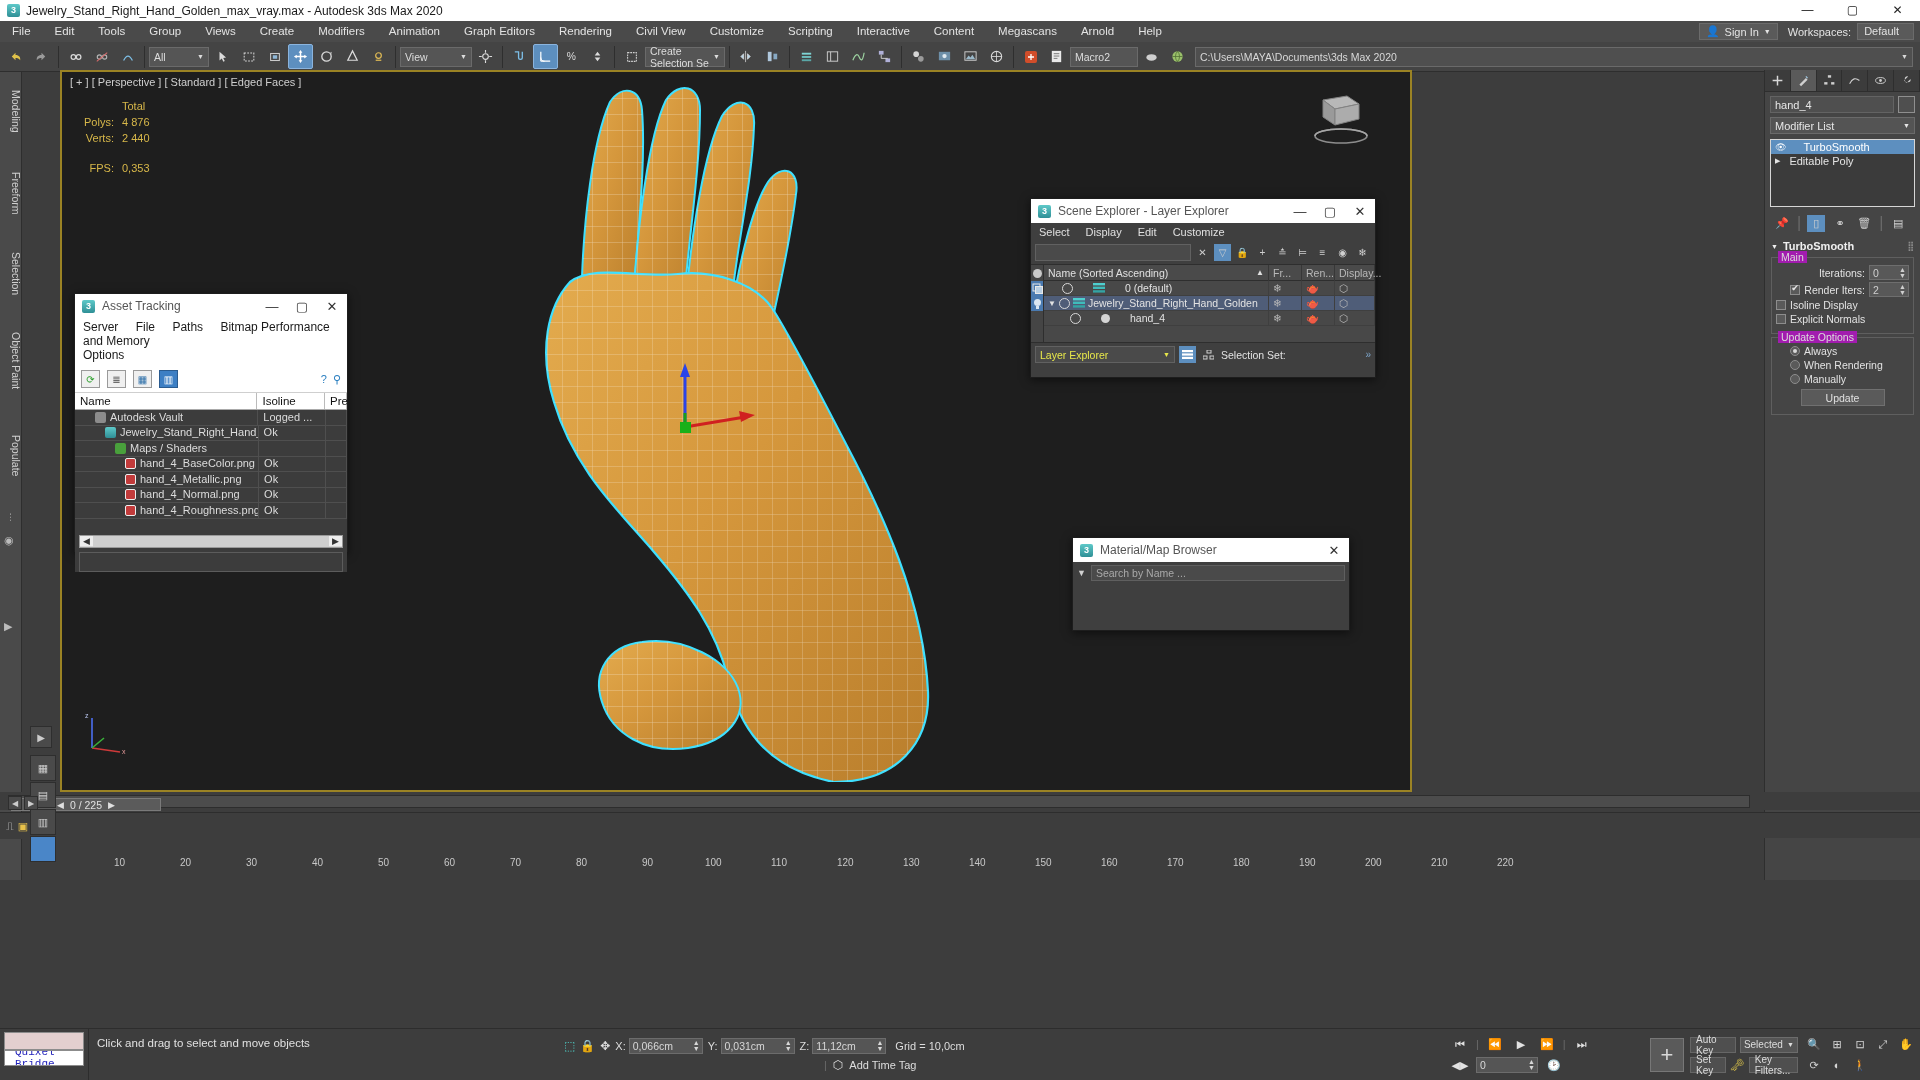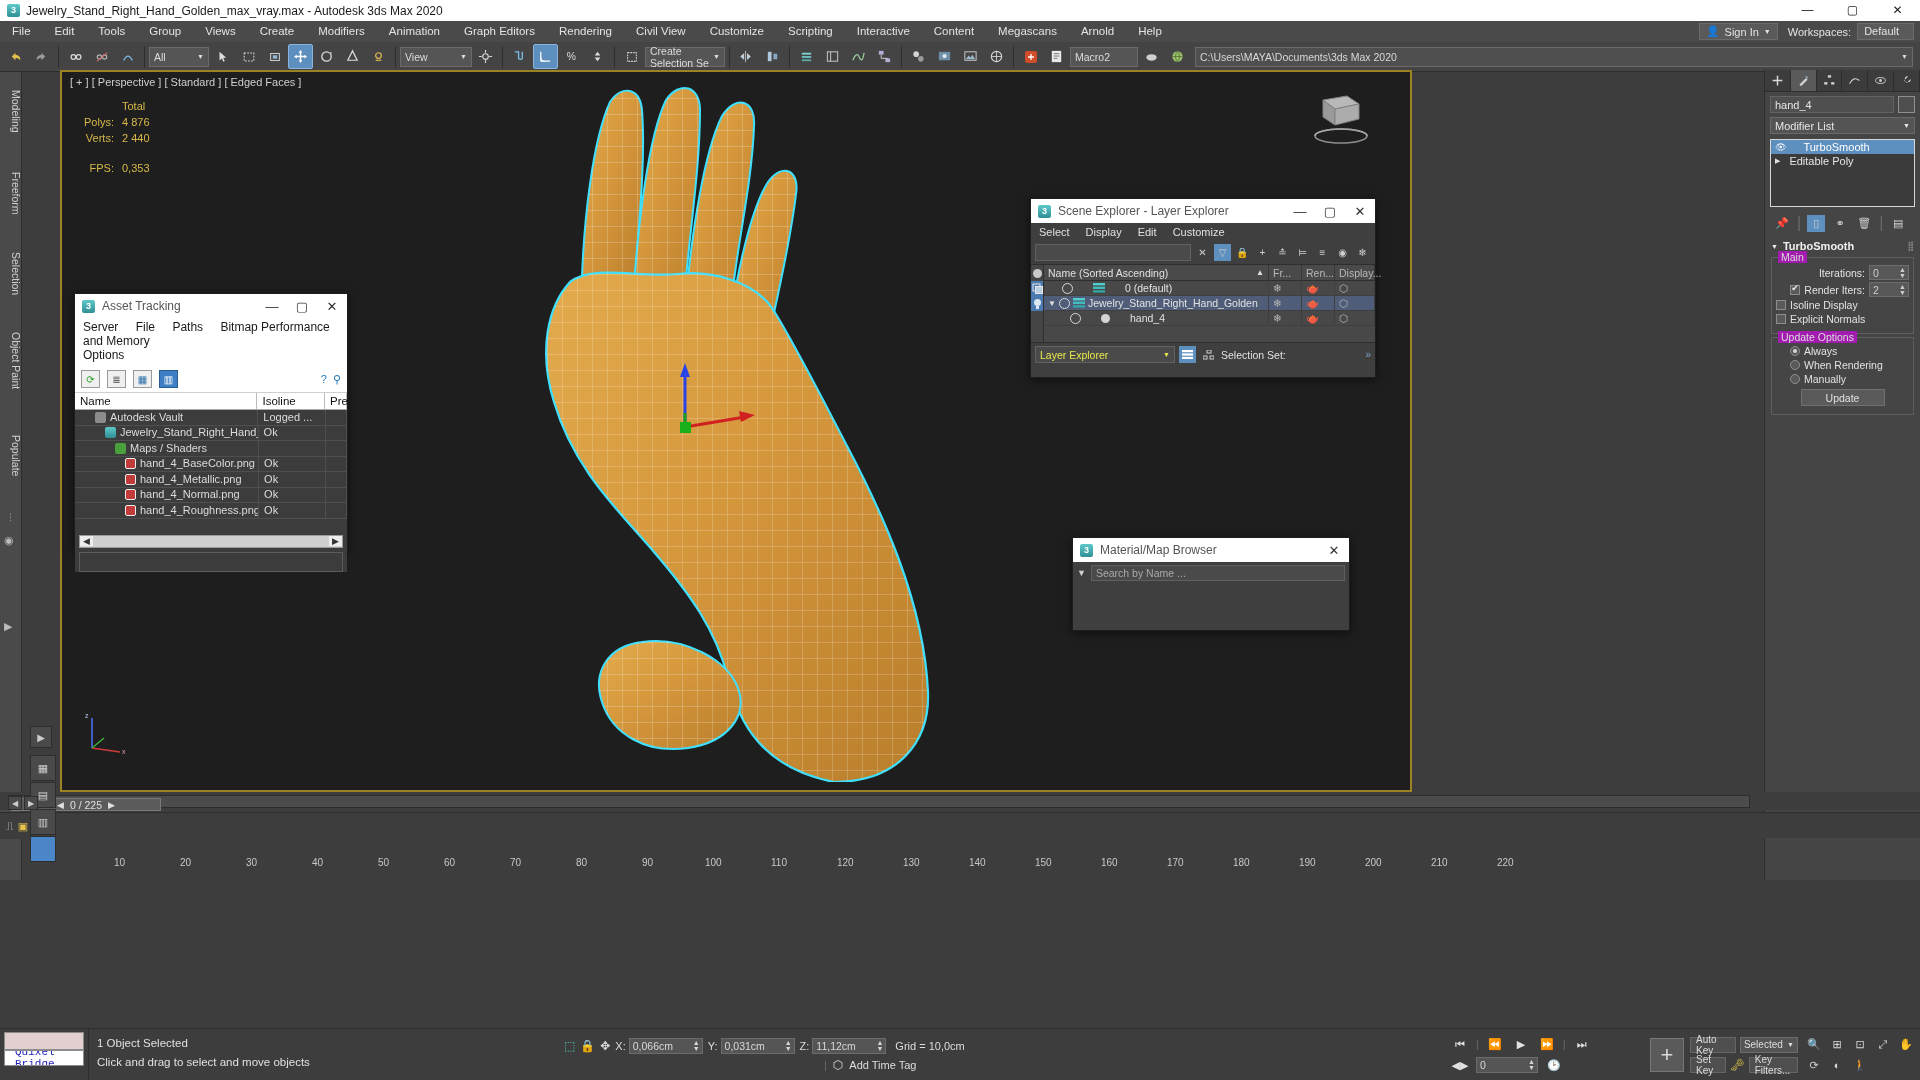--- a/index.html
+++ b/index.html
@@ -1002,21 +1002,20 @@
   </div>
 
   <div class="statusbar">
     <div class="sb-maxscript">
       <div class="ms-top"></div>
       <div class="ms-bot">
         <span>Quixel Bridge</span>
       </div>
     </div>
     <div class="sb-prompt">
-      <div>1 Object Selected</div>
       <div>Click and drag to select and move objects</div>
     </div>
     <div class="sb-coords">
       <div class="sb-r1">
         <span style="color:#4fd0c8;font-size:12px">⬚</span>
         <span style="font-size:12px">🔒</span>
         <span style="font-size:12px">✥</span>
         <span class="coord">
           <span>X:</span>
           <span class="coordbox">

